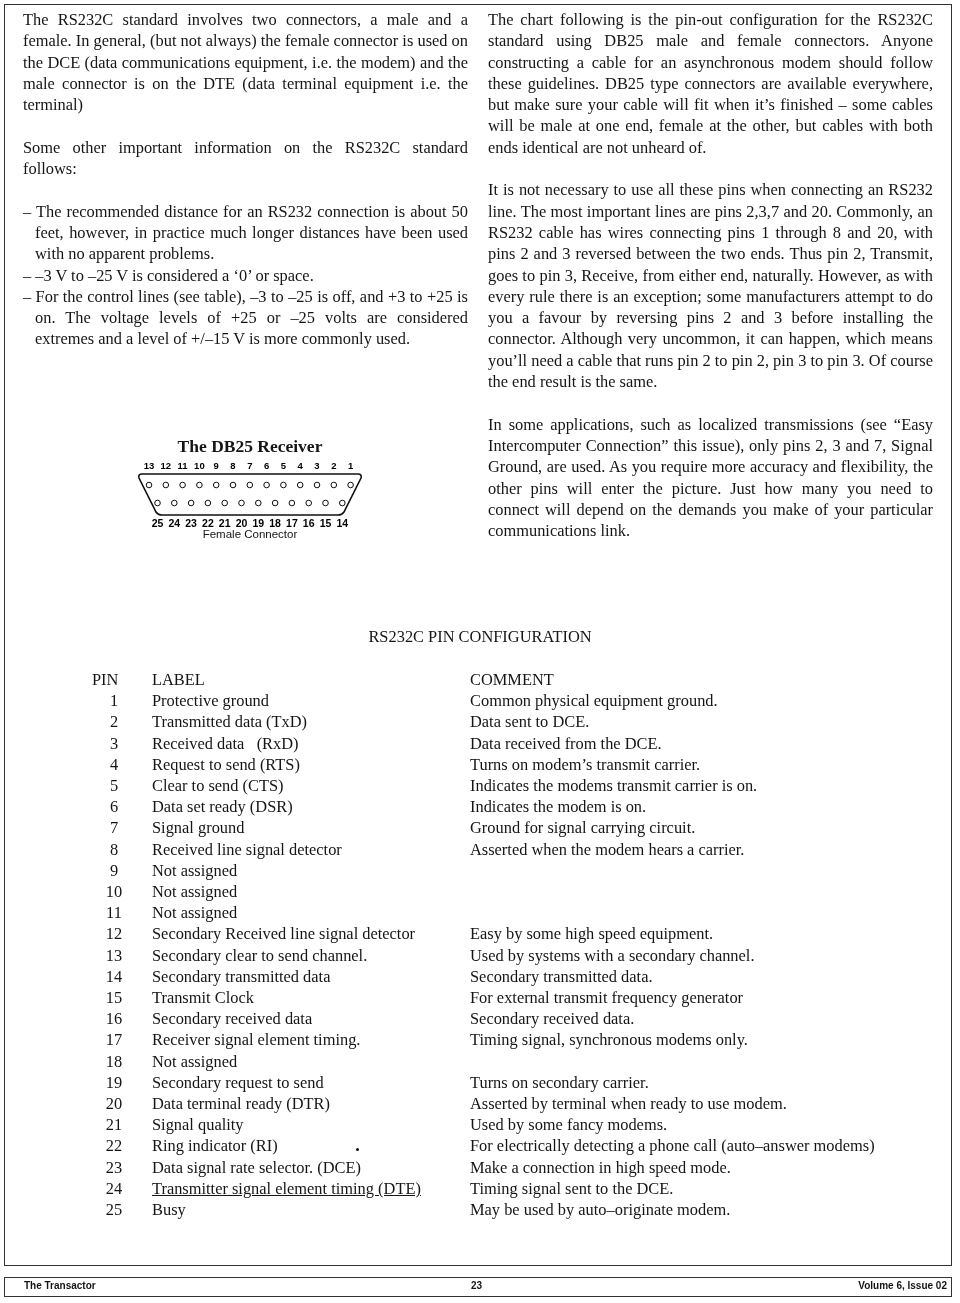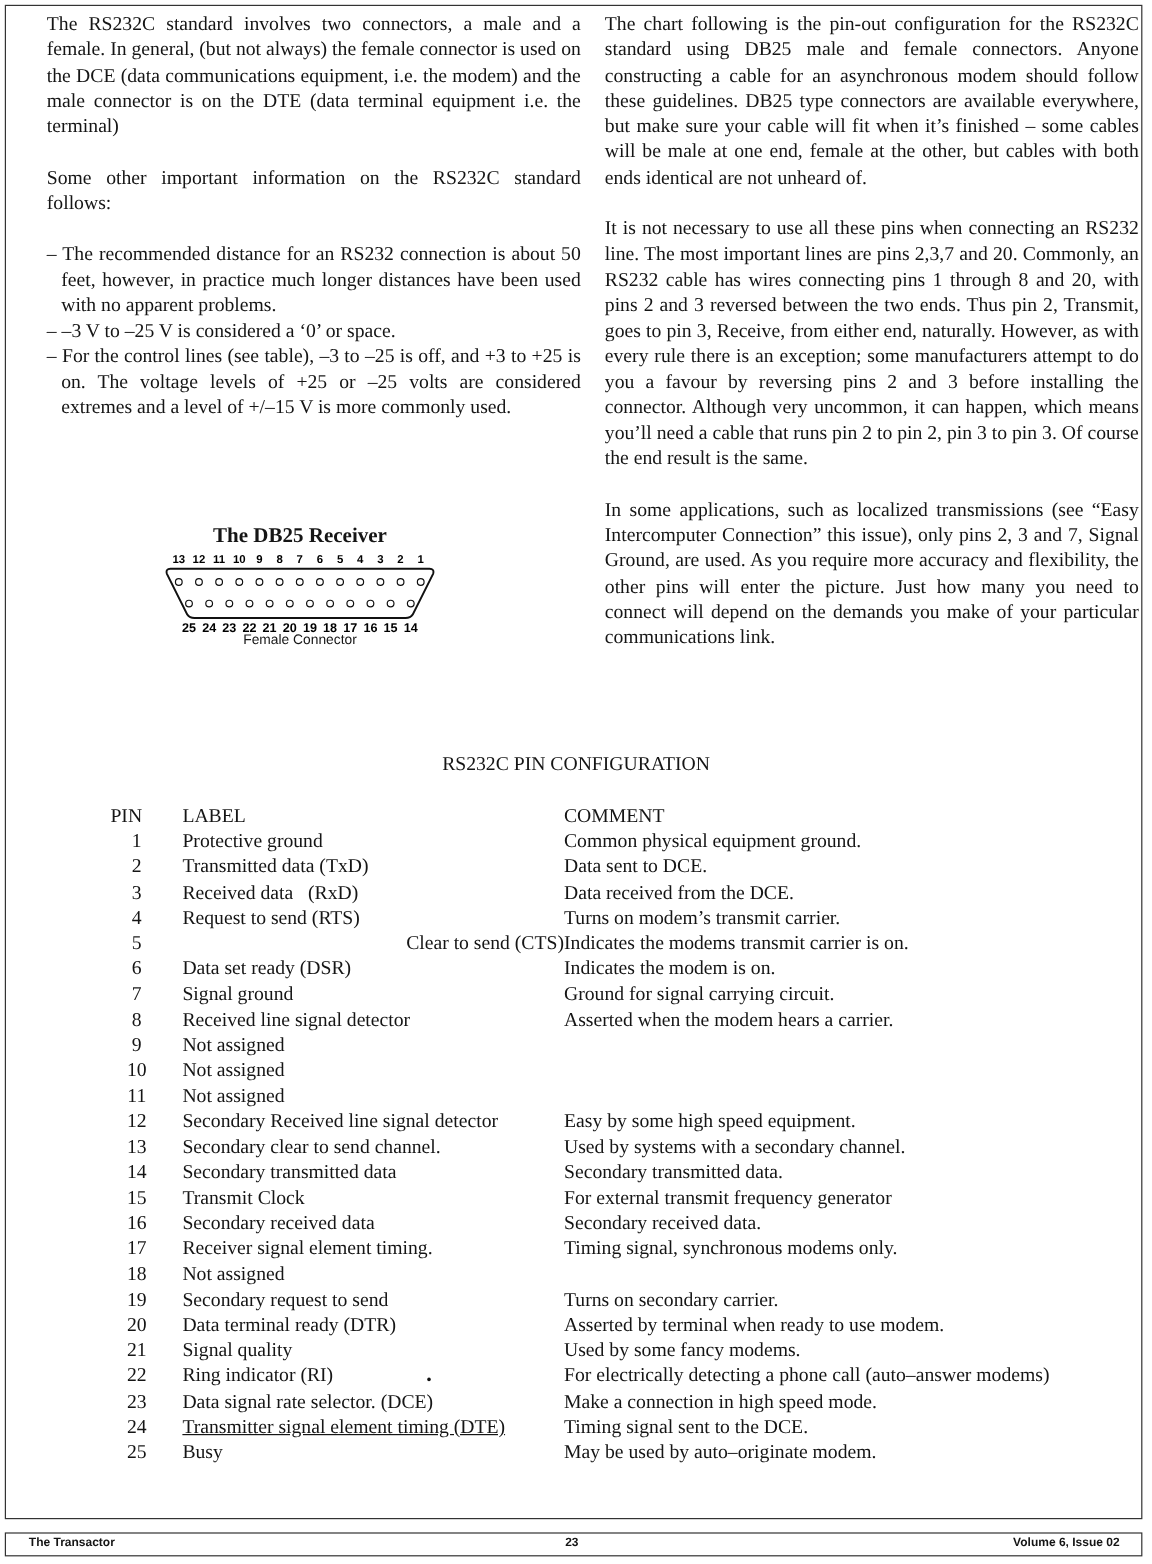--- a/index.html
+++ b/index.html
@@ -1,19 +1,19 @@
 <!DOCTYPE html>
 <html><head>
   <meta charset="utf-8">
   <style>
     html, body { margin: 0; padding: 0; background: #ffffff; }
     body { width: 960px; height: 1303px; position: relative; overflow: hidden; color: #151515; }
     .serif { font-family: "Liberation Serif", "DejaVu Serif", serif; }
     #frame { position: absolute; left: 4px; top: 4px; width: 948px; height: 1262px; border: 1.5px solid #333; box-sizing: border-box; }
-    .col { position: absolute; top: 9px; width: 445px; font-size: 16.4px; line-height: 21.3px; text-align: justify; margin-left: 16px; }
+    .col { position: absolute; top: 9px; width: 445px; font-size: 16.4px; line-height: 21.3px; text-align: justify; }
     #col-left { left: 23px; }
     #col-right { left: 488px; }
     .para { margin: 0 0 21.3px 0; }
     .bullets { margin: 0; padding: 0; list-style: none; }
     .bullets li { padding-left: 12px; text-indent: -12px; margin: 0; }
     #connector { position: absolute; left: 120px; top: 436px; width: 260px; height: 120px; text-align: center; }
     #connector-title { font-family: "Liberation Serif", "DejaVu Serif", serif; font-weight: bold; font-size: 17.5px; margin-top: 0; height: 22px; }
     #connector svg { display: block; margin: 0 auto; }
     #connector-caption { font-family: "Liberation Sans", "DejaVu Sans", sans-serif; font-size: 11.5px; margin-top: -2px; }
     #table-title { position: absolute; left: 0; width: 960px; top: 627px; text-align: center; font-size: 16.4px; }
@@ -21,21 +21,21 @@
     #pin-table td, #pin-table th { padding: 0; height: 21.2px; line-height: 21.2px; font-weight: normal; text-align: left; white-space: nowrap; vertical-align: top; }
     #pin-table .c-pin { width: 44px; text-align: center; padding-right: 16px; }
     #pin-table th.c-pin { text-align: left; }
     #pin-table .c-label { width: 318px; }
     #pin-table .c-comment { }
     #stray-dot { position: absolute; left: 356px; top: 1148px; width: 3px; height: 3px; background: #111; border-radius: 50%; }
     #footer { position: absolute; left: 4px; top: 1277px; width: 948px; height: 20px; border: 1.5px solid #333; box-sizing: border-box; font-family: "Liberation Sans", "DejaVu Sans", sans-serif; font-weight: bold; font-size: 10px; }
     #footer span { position: absolute; top: 2px; }
     #footer-pub { left: 19px; }
     #footer-page { left: 466px; }
-    #footer-issue { right: 18px; }
+    #footer-issue { right: 4px; }
   </style>
 </head>
 <body>
 
 <div id="frame"></div>
 
 <div id="col-left" class="col serif">
   <p class="para">The RS232C standard involves two connectors, a male and a female. In general, (but not always) the female connector is used on the DCE (data communications equipment, i.e. the modem) and the male connector is on the DTE (data terminal equipment i.e. the terminal)</p>
   <p class="para">Some other important information on the RS232C standard follows:</p>
   <ul class="bullets">
@@ -143,21 +143,21 @@
         <td class="c-label" style="white-space: pre;">Received data   (RxD)</td>
         <td class="c-comment" style="white-space: pre;">Data received from the DCE.</td>
       </tr>
       <tr>
         <td class="c-pin" style="white-space: pre;">4</td>
         <td class="c-label" style="white-space: pre;">Request to send (RTS)</td>
         <td class="c-comment" style="white-space: pre;">Turns on modem’s transmit carrier.</td>
       </tr>
       <tr>
         <td class="c-pin" style="white-space: pre;">5</td>
-        <td class="c-label" style="white-space: pre; text-align: right;">Clear to send (CTS)</td>
+        <td class="c-label" style="white-space: pre;">Clear to send (CTS)</td>
         <td class="c-comment" style="white-space: pre;">Indicates the modems transmit carrier is on.</td>
       </tr>
       <tr>
         <td class="c-pin" style="white-space: pre;">6</td>
         <td class="c-label" style="white-space: pre;">Data set ready (DSR)</td>
         <td class="c-comment" style="white-space: pre;">Indicates the modem is on.</td>
       </tr>
       <tr>
         <td class="c-pin" style="white-space: pre;">7</td>
         <td class="c-label" style="white-space: pre;">Signal ground</td>

